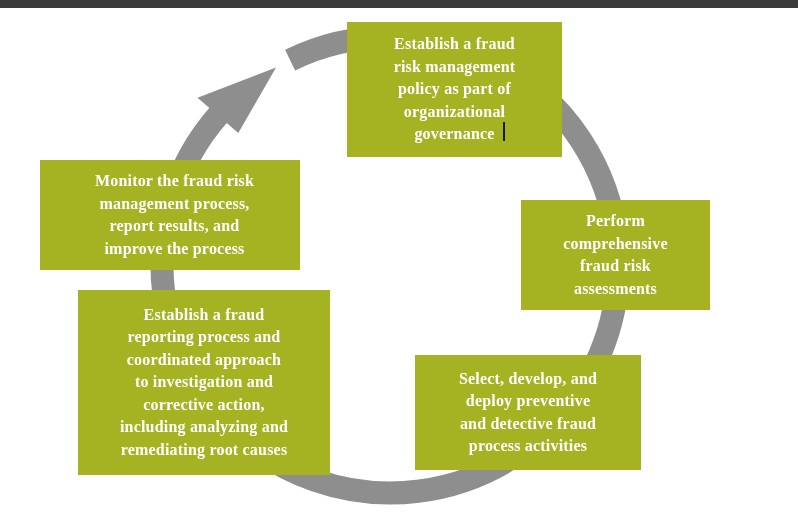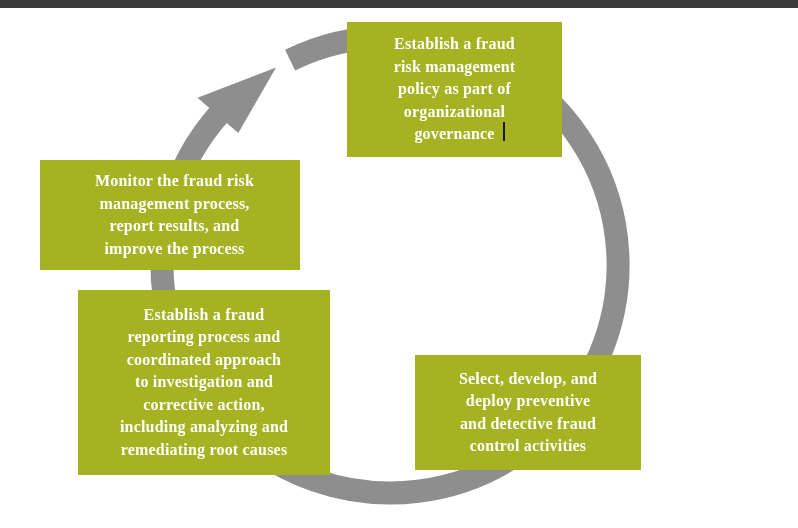--- a/index.html
+++ b/index.html
@@ -69,26 +69,32 @@
   <div class="step step-policy">
     <span class="step-label">Establish a fraud
 risk management
 policy as part of
 organizational
 governance</span>
   </div>
 
   <div class="text-cursor"></div>
 
+  <div class="step step-assessments">
+    <span class="step-label">Perform
+comprehensive
+fraud risk
+assessments</span>
+  </div>
 
   <div class="step step-controls">
     <span class="step-label">Select, develop, and
 deploy preventive
 and detective fraud
-control activities</span>
+process activities</span>
   </div>
 
   <div class="step step-reporting">
     <span class="step-label">Establish a fraud
 reporting process and
 coordinated approach
 to investigation and
 corrective action,
 including analyzing and
 remediating root causes</span>

